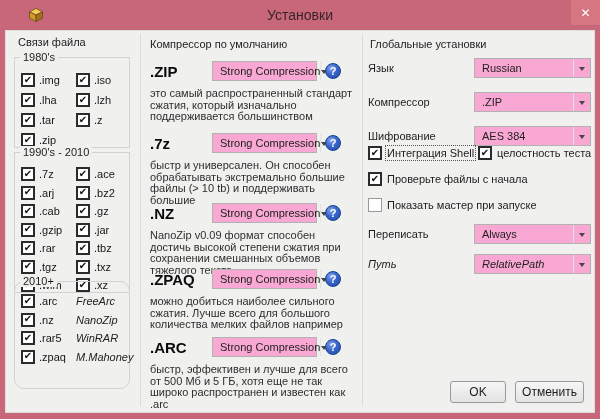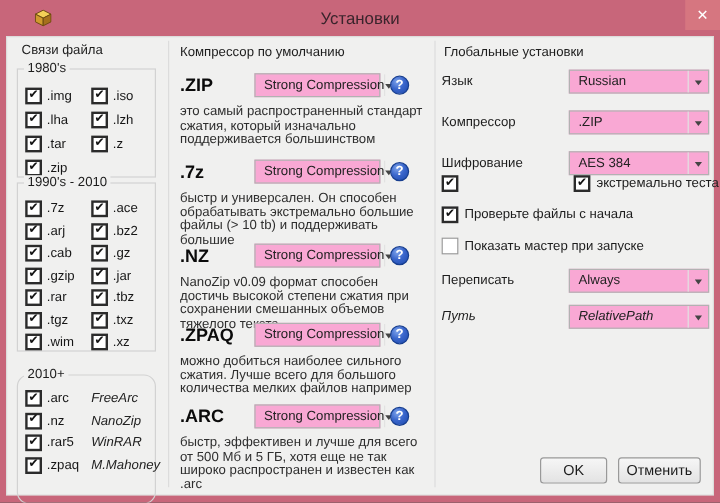--- a/index.html
+++ b/index.html
@@ -29,21 +29,21 @@
 
   .col-title { position:absolute; font-size:11px; color:#1d1d1d; }
   #assoc-title { left:18px; top:36px; }
   #comp-title  { left:150px; top:38px; }
   #glob-title  { left:370px; top:38px; }
 
   
   .group { position:absolute; left:14px; width:116px; border:1px solid #d2d2d2; background:transparent; }
   .g0 { top:57px;  height:91px; }
   .g1 { top:152px; height:141px; }
-  .g2 { top:312px; height:108px;border-radius:10px; }
+  .g2 { top:281px; height:108px;border-radius:10px; }
   .group-label {
     position:absolute; top:-7px; left:5px; background:#f0f0ef; padding:0 3px;
     font-size:11px; color:#1d1d1d;
   }
   .group-grid {
     position:absolute; left:6px; top:12px; right:2px;
     display:grid; grid-template-columns:55px 1fr; align-items:center;
   }
   .g0 .group-grid { grid-auto-rows:20px; }
   .g1 .group-grid { grid-auto-rows:18.5px; }
@@ -387,26 +387,27 @@
           <span class="sel-text">AES 384</span>
           <span class="sel-arrow"></span>
         </span>
         <span class="help">?</span>
       </div>
       <div class="checkrow" style="top: 146px;">
         <span class="checkitem" style="left: 0px;">
           <span class="cb on">
             <span class="mark">✔</span>
           </span>
+          <span class="checklabel focused">Интеграция Shell</span>
         </span>
         <span class="checkitem" style="left: 110px;">
           <span class="cb on">
             <span class="mark">✔</span>
           </span>
-          <span class="checklabel">экстремально теста</span>
+          <span class="checklabel">целостность теста</span>
         </span>
       </div>
       <div class="checkrow" style="top: 172px;">
         <span class="checkitem" style="left: 0px;">
           <span class="cb on">
             <span class="mark">✔</span>
           </span>
           <span class="checklabel">Проверьте файлы с начала</span>
         </span>
       </div>

